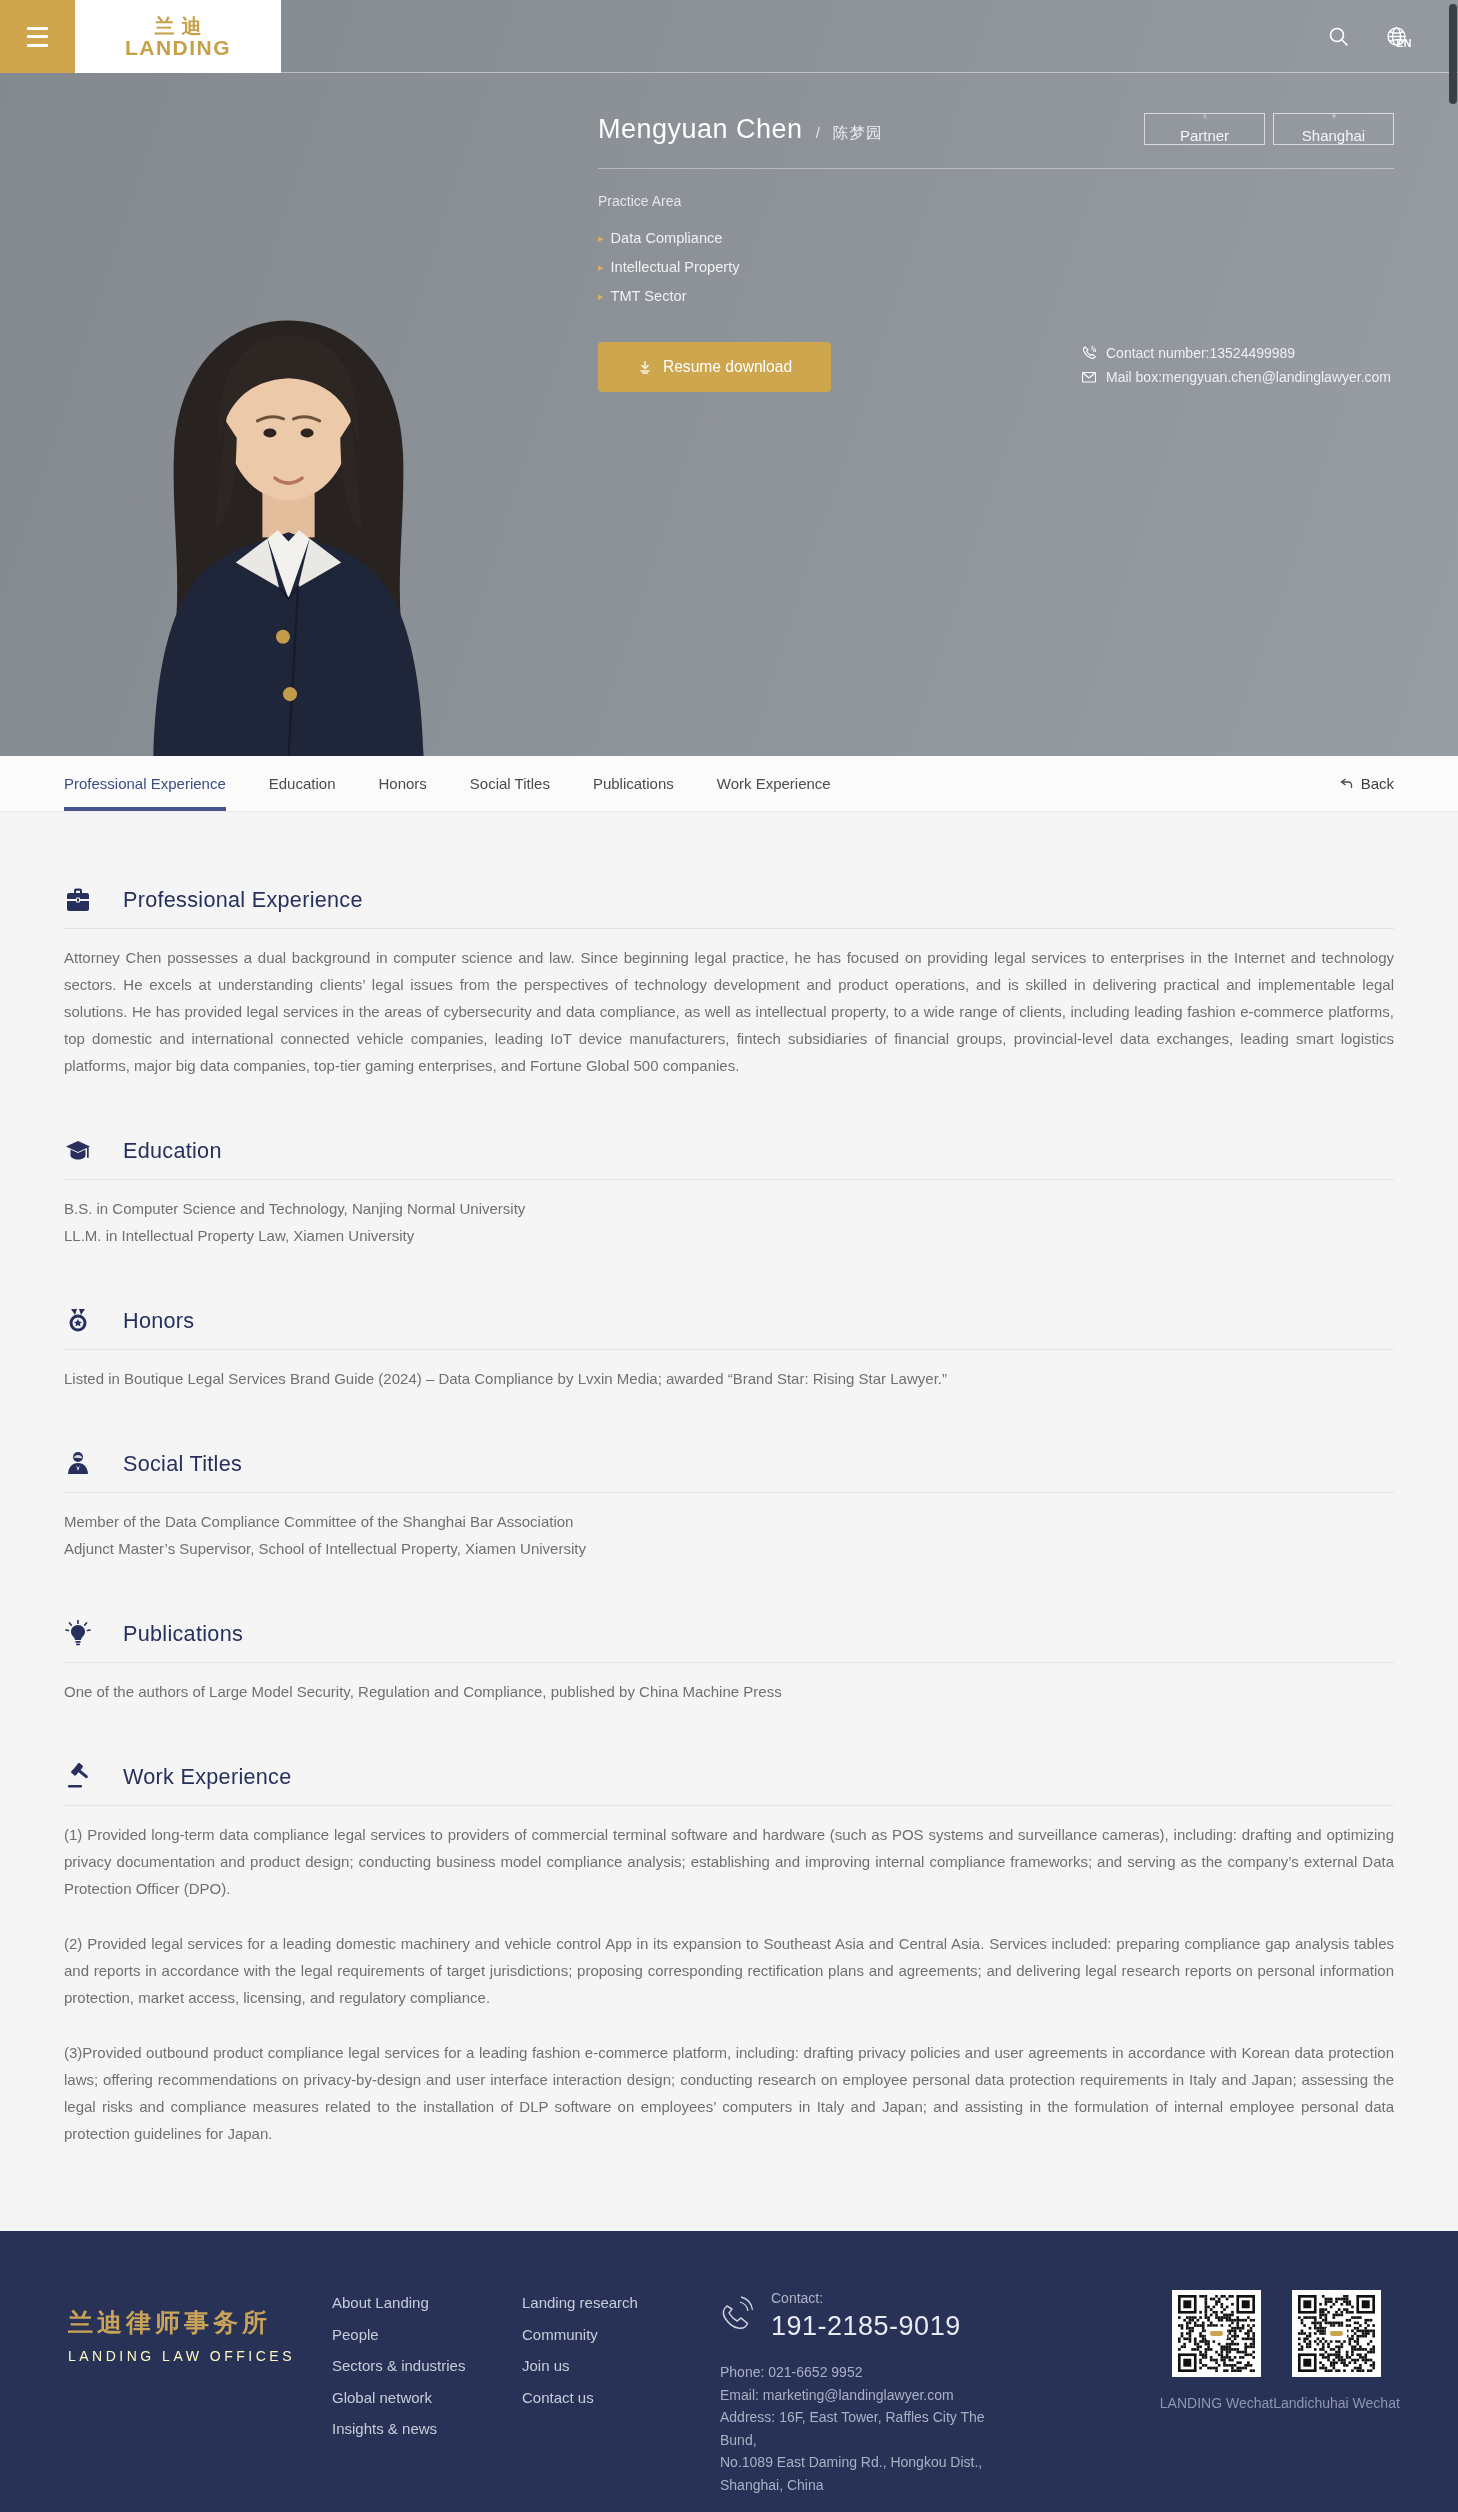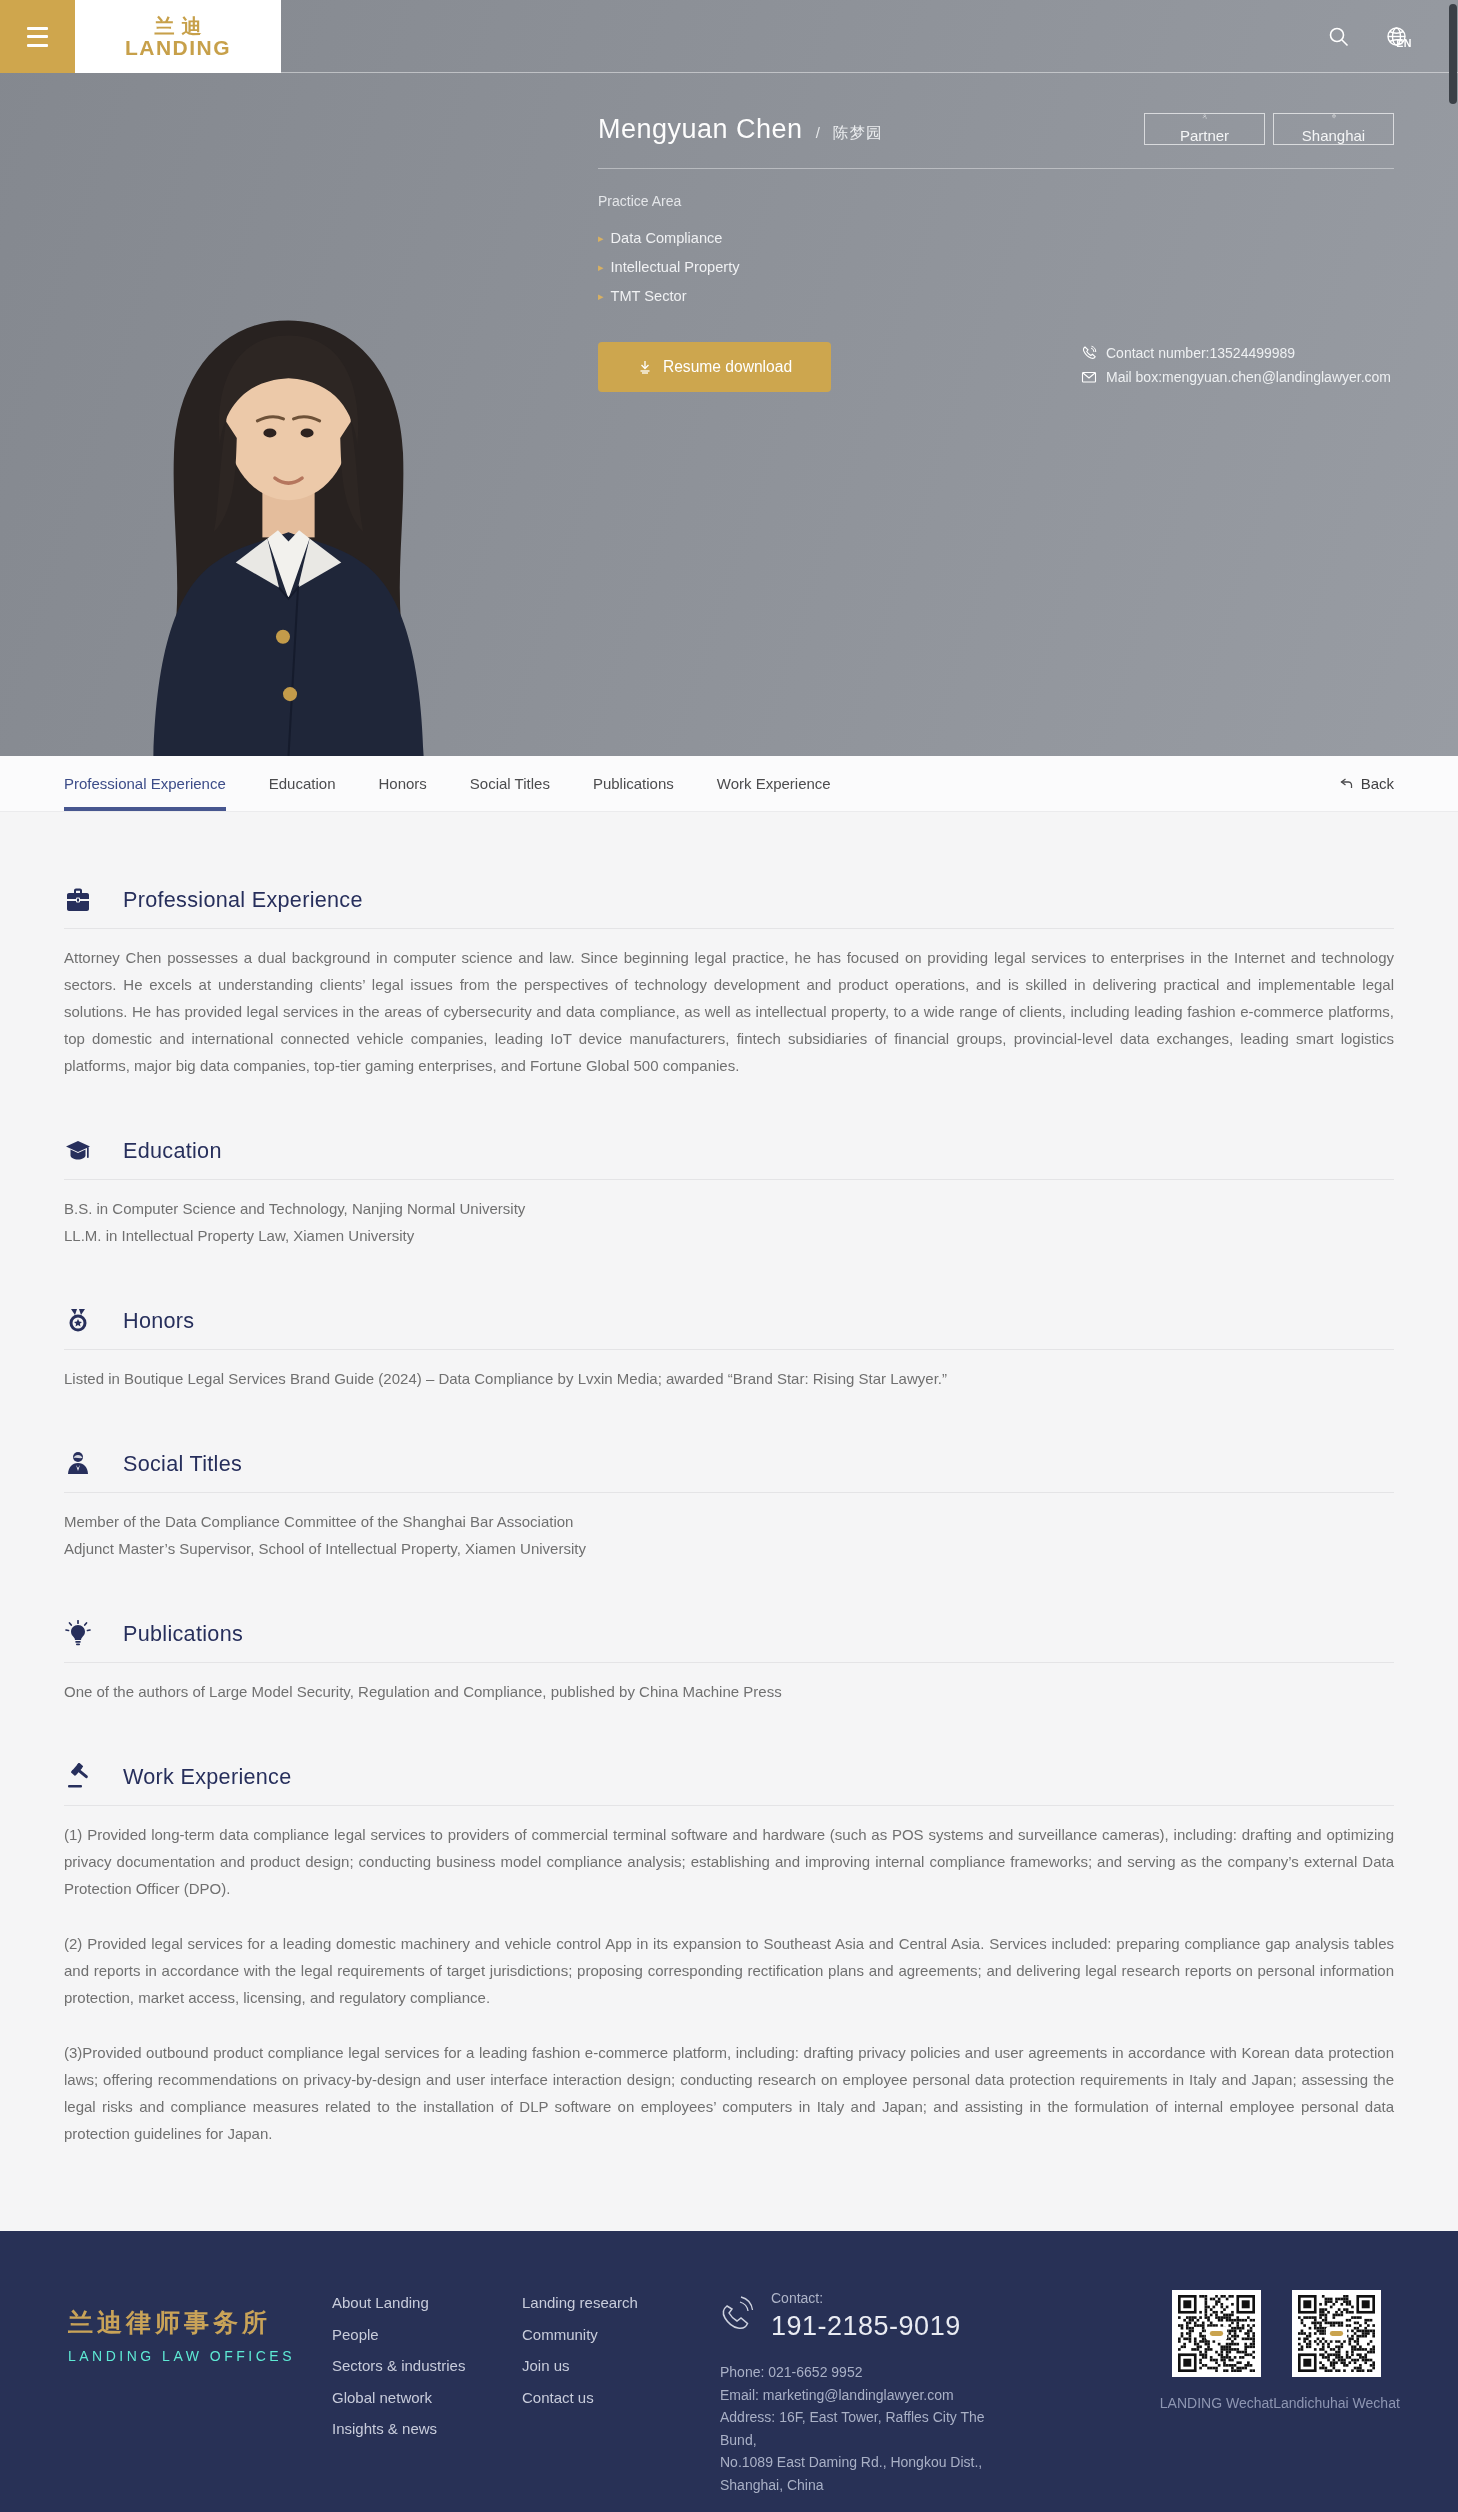--- a/index.html
+++ b/index.html
@@ -61,21 +61,21 @@
   .sec-body{margin-top:15px;font-size:15px;color:#707070;line-height:27px;text-align:justify;}
   .sec-body p{margin:0 0 28px;}
   .sec-body p:last-child{margin-bottom:0;}
   .sec-lines div{font-size:15px;color:#707070;line-height:27px;}
   .mt-sec{margin-top:57px;}
 
   
   .footer{position:relative;height:372px;background:#283156;overflow:hidden;}
   .f-brand{position:absolute;left:68px;top:75px;}
   .f-brand-cn{color:#c9a358;font-size:25px;font-weight:700;letter-spacing:4px;}
-  .f-brand-en{margin-top:9px;color:#5eead4;font-size:14px;letter-spacing:3.5px;}
+  .f-brand-en{margin-top:9px;color:#fef9c3;font-size:14px;letter-spacing:3.5px;}
   .f-nav{position:absolute;top:64px;display:flex;flex-direction:column;}
   .f-nav.col1{left:332px;}
   .f-nav.col2{left:512px;margin-left:10px;}
   .f-nav a{color:#c8ccdb;font-size:15px;line-height:15px;margin-bottom:16.6px;text-decoration:none;cursor:pointer;display:block;}
   .f-contact-head{position:absolute;left:716px;top:59px;display:flex;align-items:flex-start;gap:14px;}
   .f-contact-head svg{width:41px;height:41px;margin-top:3px;}
   .f-contact-label{color:#aeb4c8;font-size:14px;}
   .f-contact-number{margin-top:5px;color:#e9ebf2;font-size:27px;letter-spacing:0.5px;}
   .f-details{position:absolute;left:720px;top:130px;width:281px;}
   .f-details div{color:#a9b0c6;font-size:14px;line-height:22.6px;}

